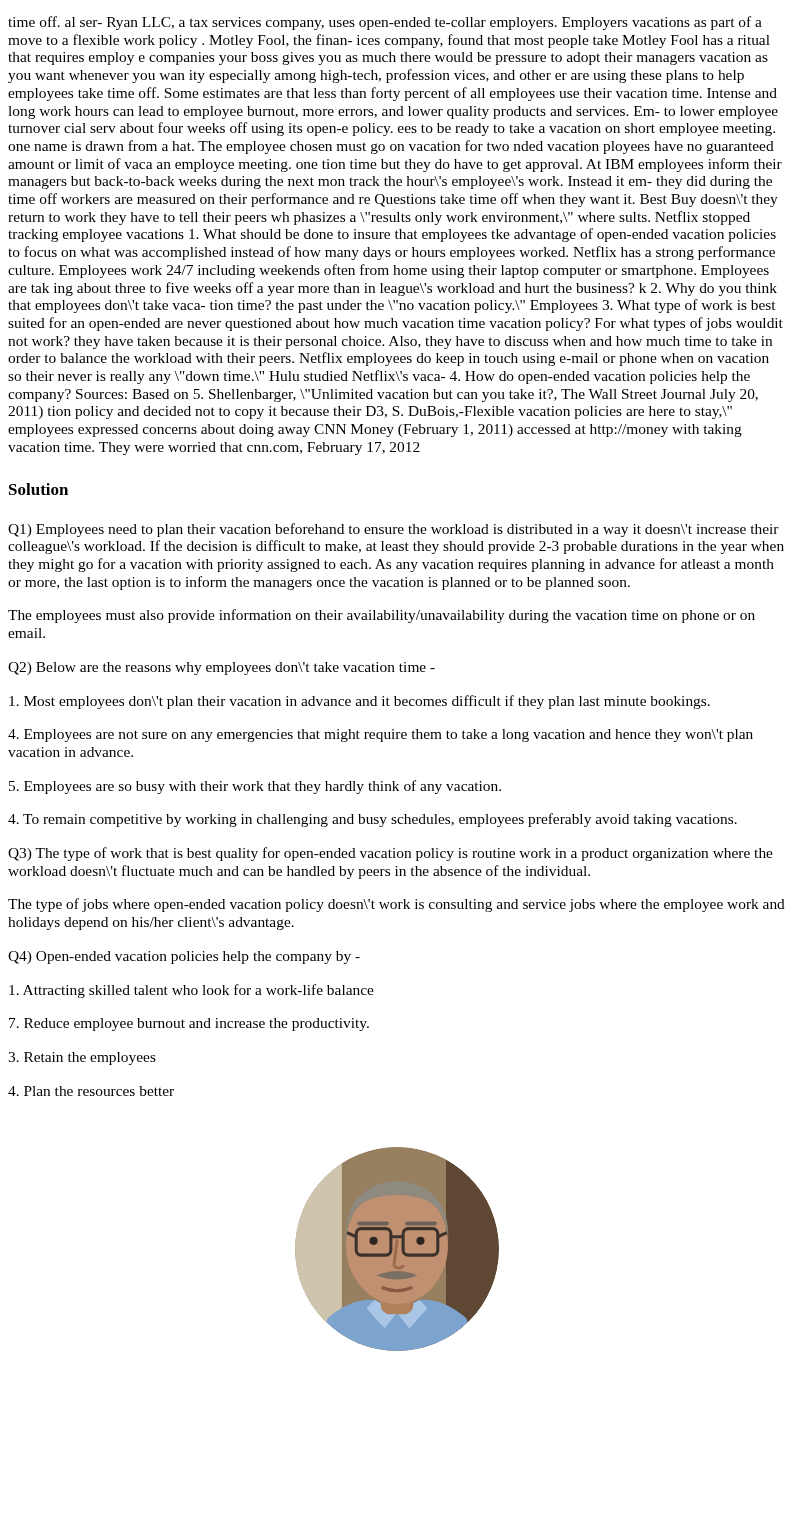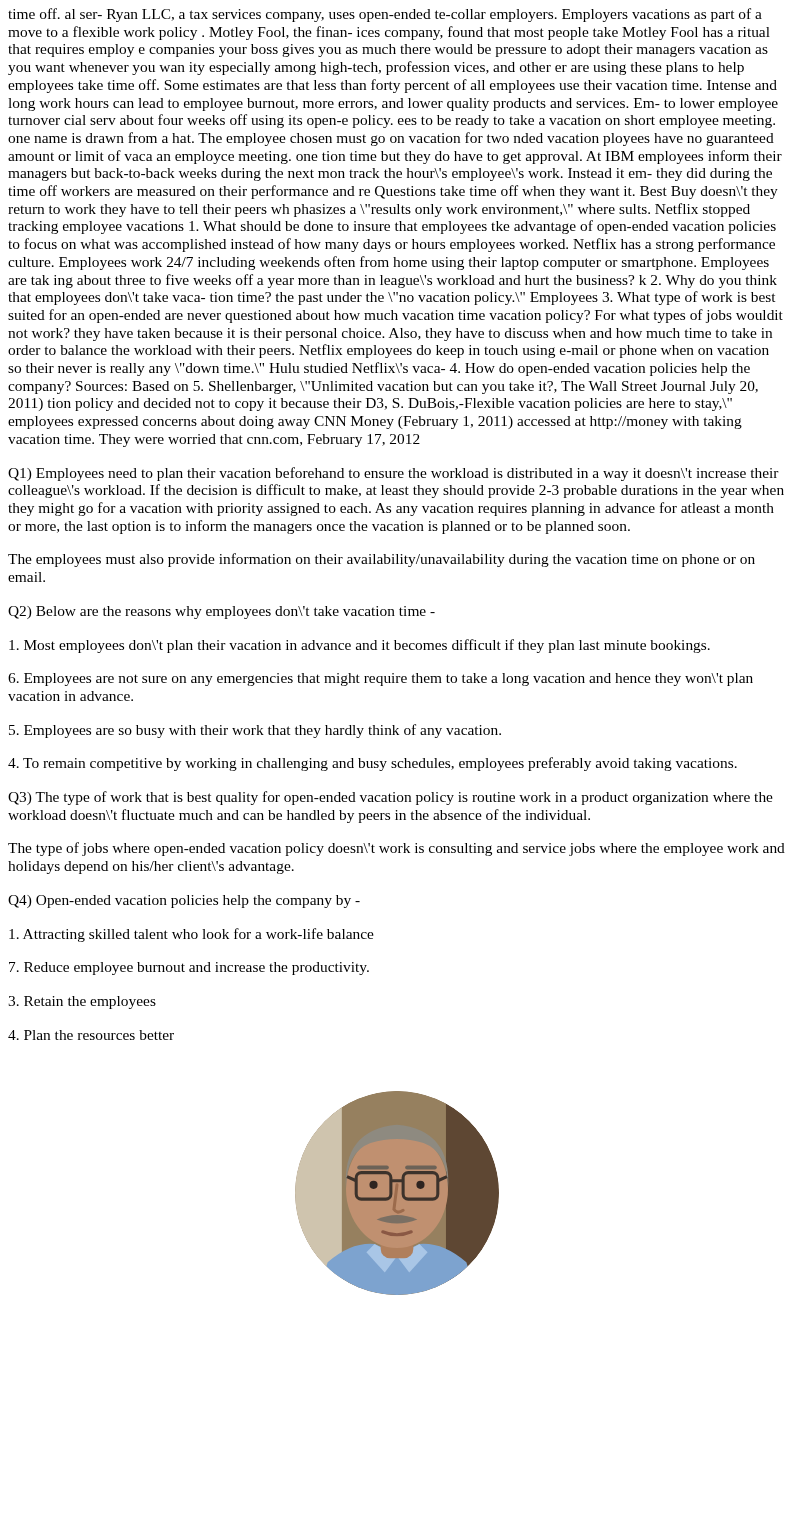--- a/index.html
+++ b/index.html
@@ -15,21 +15,21 @@
     padding: 1px 8px 24px 8px;
     box-sizing: border-box;
     font-family: "Liberation Serif", "DejaVu Serif", serif;
     font-size: 15.4px;
     line-height: 17.7px;
   }
   p {
     margin: 16px 0;
   }
   .case-study {
-    margin-top: 4px;
+    margin-top: 12px;
   }
   .solution-heading {
     font-family: "Liberation Serif", "DejaVu Serif", serif;
     font-size: 17px;
     font-weight: bold;
     margin: 24px 0 20px 0;
     line-height: 20px;
   }
   .avatar-wrap {
     margin-top: 48px;
@@ -53,26 +53,27 @@
     letter-spacing: 0.2px;
   }
 </style>
 </head>
 <body>
 
 <div class="page">
 
   <p class="case-study">time off. al ser- Ryan LLC, a tax services company, uses open-ended te-collar employers. Employers vacations as part of a move to a flexible work policy . Motley Fool, the finan- ices company, found that most people take Motley Fool has a ritual that requires employ e companies your boss gives you as much there would be pressure to adopt their managers vacation as you want whenever you wan ity especially among high-tech, profession vices, and other er are using these plans to help employees take time off. Some estimates are that less than forty percent of all employees use their vacation time. Intense and long work hours can lead to employee burnout, more errors, and lower quality products and services. Em- to lower employee turnover cial serv about four weeks off using its open-e policy. ees to be ready to take a vacation on short employee meeting. one name is drawn from a hat. The employee chosen must go on vacation for two nded vacation ployees have no guaranteed amount or limit of vaca an employce meeting. one tion time but they do have to get approval. At IBM employees inform their managers but back-to-back weeks during the next mon track the hour\'s employee\'s work. Instead it em- they did during the time off workers are measured on their performance and re Questions take time off when they want it. Best Buy doesn\'t they return to work they have to tell their peers wh phasizes a \"results only work environment,\" where sults. Netflix stopped tracking employee vacations 1. What should be done to insure that employees tke advantage of open-ended vacation policies to focus on what was accomplished instead of how many days or hours employees worked. Netflix has a strong performance culture. Employees work 24/7 including weekends often from home using their laptop computer or smartphone. Employees are tak ing about three to five weeks off a year more than in league\'s workload and hurt the business? k 2. Why do you think that employees don\'t take vaca- tion time? the past under the \"no vacation policy.\" Employees 3. What type of work is best suited for an open-ended are never questioned about how much vacation time vacation policy? For what types of jobs wouldit not work? they have taken because it is their personal choice. Also, they have to discuss when and how much time to take in order to balance the workload with their peers. Netflix employees do keep in touch using e-mail or phone when on vacation so their never is really any \"down time.\" Hulu studied Netflix\'s vaca- 4. How do open-ended vacation policies help the company? Sources: Based on 5. Shellenbarger, \"Unlimited vacation but can you take it?, The Wall Street Journal July 20, 2011) tion policy and decided not to copy it because their D3, S. DuBois,-Flexible vacation policies are here to stay,\" employees expressed concerns about doing away CNN Money (February 1, 2011) accessed at http://money with taking vacation time. They were worried that cnn.com, February 17, 2012</p>
 
+  <h2 class="solution-heading">Solution</h2>
 
   <p>Q1) Employees need to plan their vacation beforehand to ensure the workload is distributed in a way it doesn\'t increase their colleague\'s workload. If the decision is difficult to make, at least they should provide 2-3 probable durations in the year when they might go for a vacation with priority assigned to each. As any vacation requires planning in advance for atleast a month or more, the last option is to inform the managers once the vacation is planned or to be planned soon.</p>
   <p>The employees must also provide information on their availability/unavailability during the vacation time on phone or on email.</p>
   <p>Q2) Below are the reasons why employees don\'t take vacation time -</p>
   <p>1. Most employees don\'t plan their vacation in advance and it becomes difficult if they plan last minute bookings.</p>
-  <p>6. Employees are not sure on any emergencies that might require them to take a long vacation and hence they won\'t plan vacation in advance.</p>
+  <p>4. Employees are not sure on any emergencies that might require them to take a long vacation and hence they won\'t plan vacation in advance.</p>
   <p>5. Employees are so busy with their work that they hardly think of any vacation.</p>
   <p>4. To remain competitive by working in challenging and busy schedules, employees preferably avoid taking vacations.</p>
   <p>Q3) The type of work that is best quality for open-ended vacation policy is routine work in a product organization where the workload doesn\'t fluctuate much and can be handled by peers in the absence of the individual.</p>
   <p>The type of jobs where open-ended vacation policy doesn\'t work is consulting and service jobs where the employee work and holidays depend on his/her client\'s advantage.</p>
   <p>Q4) Open-ended vacation policies help the company by -</p>
   <p>1. Attracting skilled talent who look for a work-life balance</p>
   <p>7. Reduce employee burnout and increase the productivity.</p>
   <p>3. Retain the employees</p>
   <p>4. Plan the resources better</p>
 

